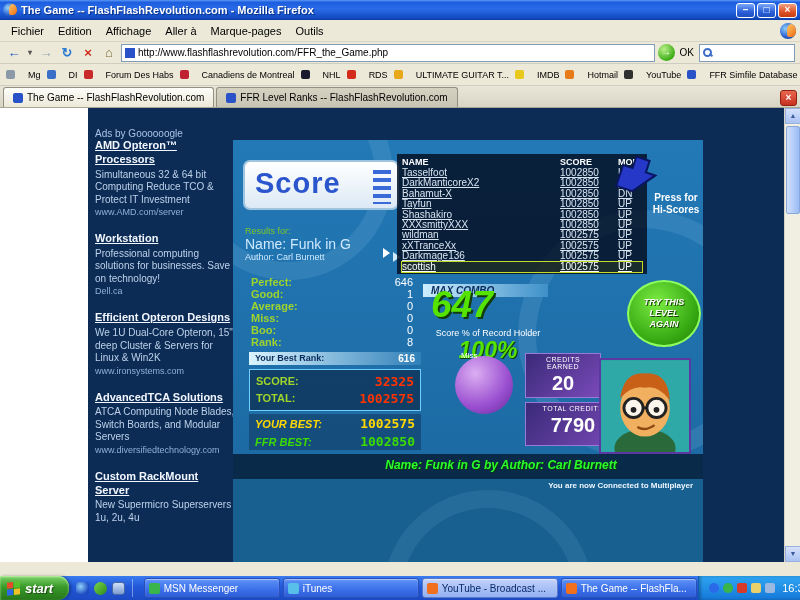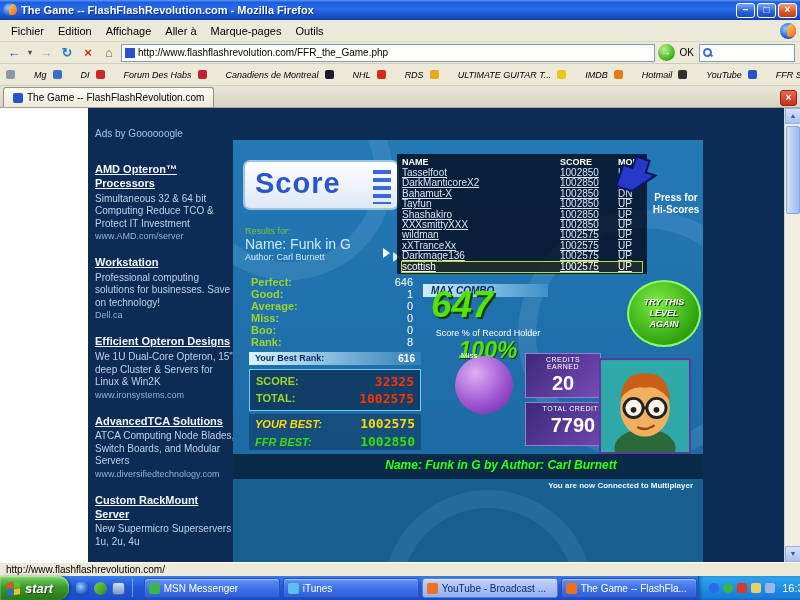--- a/index.html
+++ b/index.html
@@ -51,21 +51,21 @@
     align-items:center; gap:2px; padding:0 3px; flex:0 0 auto; }
   .mag-icon { width:9px; height:9px; border:2px solid #3a6ec8; border-radius:50%; position:relative; flex:0 0 auto; }
   .mag-icon::after { content:""; position:absolute; width:4px; height:2px; background:#3a6ec8;
     transform:rotate(45deg); right:-3px; bottom:-1px; }
   .searchbox input { border:none; outline:none; width:70px; font-size:10px; }
 
   
   .bookmarksbar { position:absolute; top:64px; left:0; right:0; height:22px; background:#ECE9D8;
     display:flex; align-items:center; gap:6px; padding:0 6px; border-bottom:1px solid #d0ccc0;
     overflow:hidden; white-space:nowrap; }
-  .bm { display:flex; align-items:center; gap:19px; flex:0 0 auto;font-style:italic; }
+  .bm { display:flex; align-items:center; gap:13px; flex:0 0 auto; }
   .bm-icon { width:9px; height:9px; border-radius:2px; }
   .bm-label { font-size:9px; color:#000; }
 
   
   .tabbar { position:absolute; top:86px; left:0; right:0; height:22px;
     background:linear-gradient(#e9e6d9,#d9d5c5); display:flex; align-items:flex-end;
     padding:2px 3px 0; border-bottom:1px solid #a8a496; }
   .tab { height:20px; display:flex; align-items:center; gap:4px; padding:0 9px; font-size:10px;
     border:1px solid #919081; border-bottom:none; border-radius:3px 3px 0 0;
     background:linear-gradient(#fdfdfa,#ece9d8); white-space:nowrap; }
@@ -73,21 +73,21 @@
   .tab-favicon { width:10px; height:10px; background:#2a52c8; border-radius:2px; }
   .tabbar-close { margin-left:auto; align-self:center; width:17px; height:16px; background:linear-gradient(#e86850,#c83020);
     border:1px solid #902010; border-radius:3px; color:#fff; font-size:10px; font-weight:bold;
     text-align:center; line-height:14px; }
 
   
   .content { position:absolute; top:108px; left:0; width:784px; height:454px; background:#fff; overflow:hidden; }
   .page { position:absolute; left:88px; top:0; width:696px; height:454px; background:#0c2c55; }
 
   .ads { position:absolute; left:7px; top:20px; width:140px; }
-  .ads-header { font-size:10px; color:#a8c4e8; margin-bottom:24px; }
+  .ads-header { font-size:10px; color:#a8c4e8; }
   .ad { margin-bottom:15px; }
   .ad-title { font-size:11px; font-weight:bold; color:#f2f7ff; text-decoration:underline; line-height:1.25; }
   .ad-body { font-size:10px; color:#bdd1ea; line-height:1.25; margin-top:2px; }
   .ad-url { font-size:9px; color:#8fb0d8; margin-top:1px; }
 
   .gamebox { position:absolute; left:145px; top:32px; width:470px; height:422px;
     background:linear-gradient(#2279b6,#1b669f); overflow:hidden; }
   .ring { position:absolute; border-radius:50%; border:18px solid rgba(180,220,245,0.13); }
   .ring.r1 { left:-50px; top:-70px; width:210px; height:210px; }
   .ring.r2 { left:285px; top:70px; width:250px; height:250px; }
@@ -312,20 +312,24 @@
         <span class="bm-icon" style="background: rgb(200, 50, 26);"></span>
         <span class="bm-label">Bemanistyle 7.0</span>
       </span>
   </div>
 
   <div class="tabbar">
     <span class="tab">
       <span class="tab-favicon"></span>
       <span>The Game -- FlashFlashRevolution.com</span>
     </span>
+    <span class="tab inactive">
+      <span class="tab-favicon"></span>
+      <span>FFR Level Ranks -- FlashFlashRevolution.com</span>
+    </span>
     <span class="tabbar-close">×</span>
   </div>
 
   <div class="content">
     <div class="page">
 
       <div class="ads">
         <div class="ads-header">Ads by Goooooogle</div>
         <div class="ad">
           <div class="ad-title">AMD Opteron™ Processors</div>
@@ -538,23 +542,20 @@
       </div>
     </div>
   </div>
 
   <div class="scrollbar">
     <div class="sbtn up">▲</div>
     <div class="sthumb"></div>
     <div class="sbtn down">▼</div>
   </div>
 
-  <div class="statusbar">
-    <span>http://www.flashflashrevolution.com/</span>
-  </div>
 
   <div class="taskbar">
     <div class="start-btn">
       <span class="start-flag">
         <i style="background:#e84a2a"></i>
           <i style="background:#5ac22a"></i>
           <i style="background:#2a6ae8"></i>
           <i style="background:#f0c22a"></i>
       </span>
       <span>start</span>

